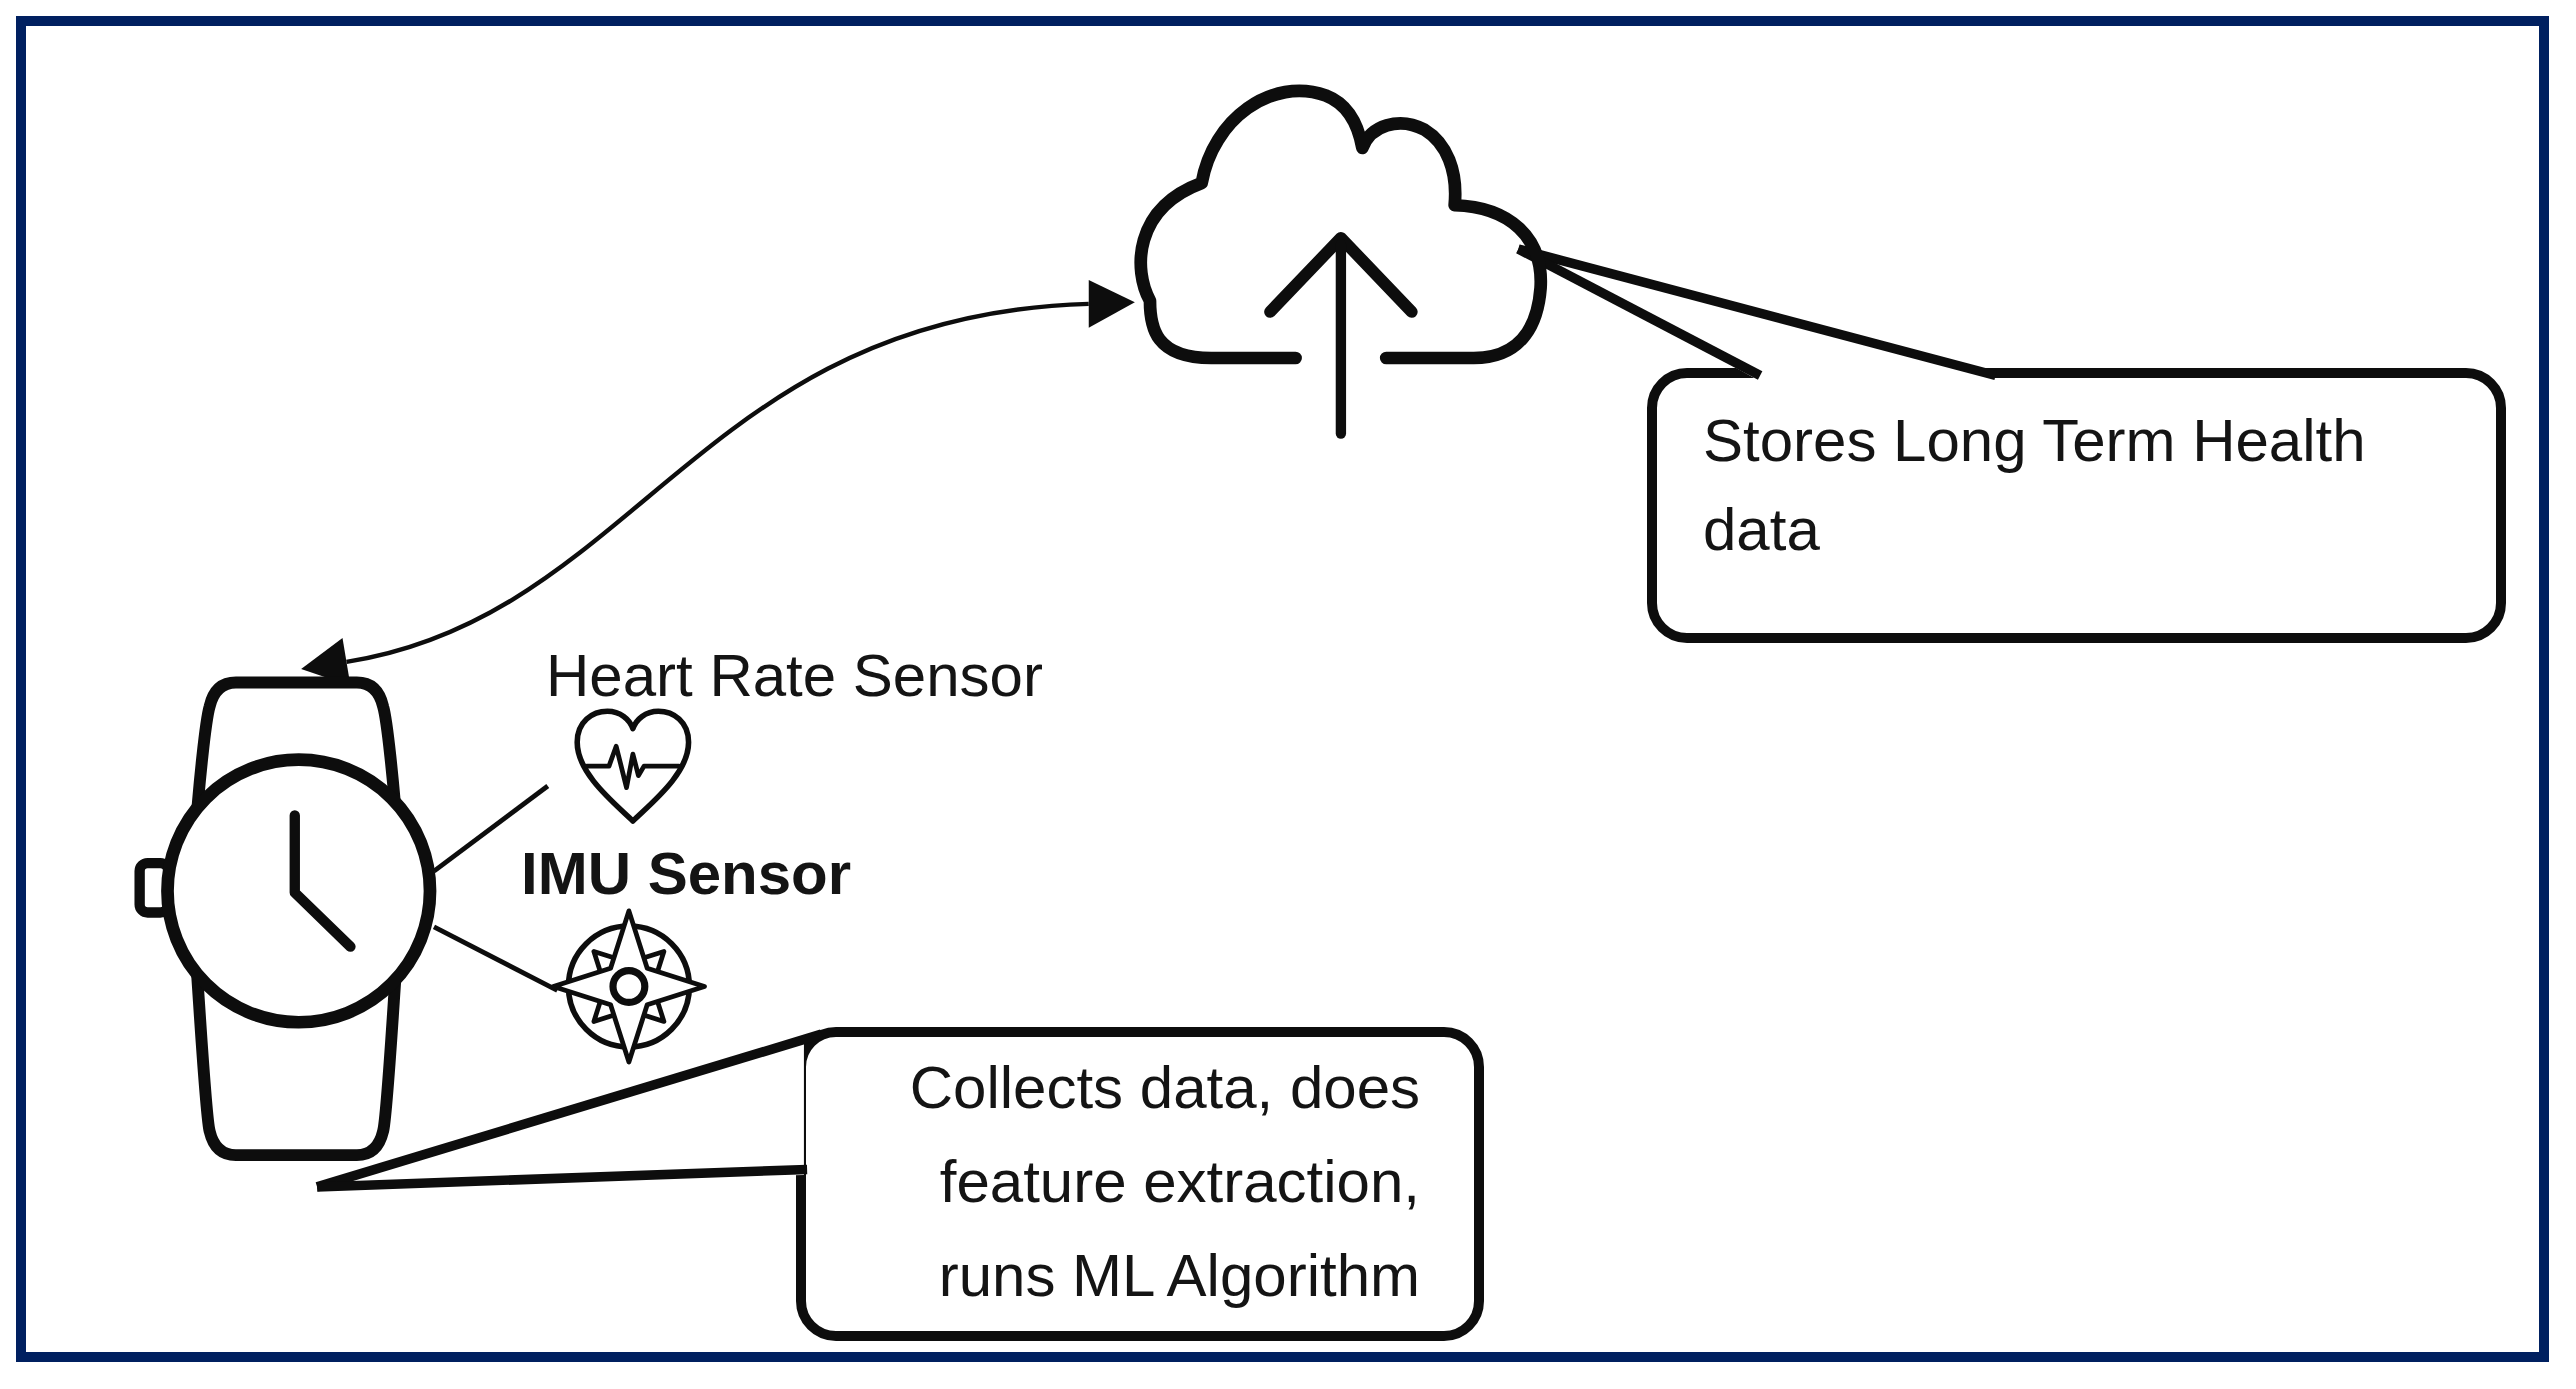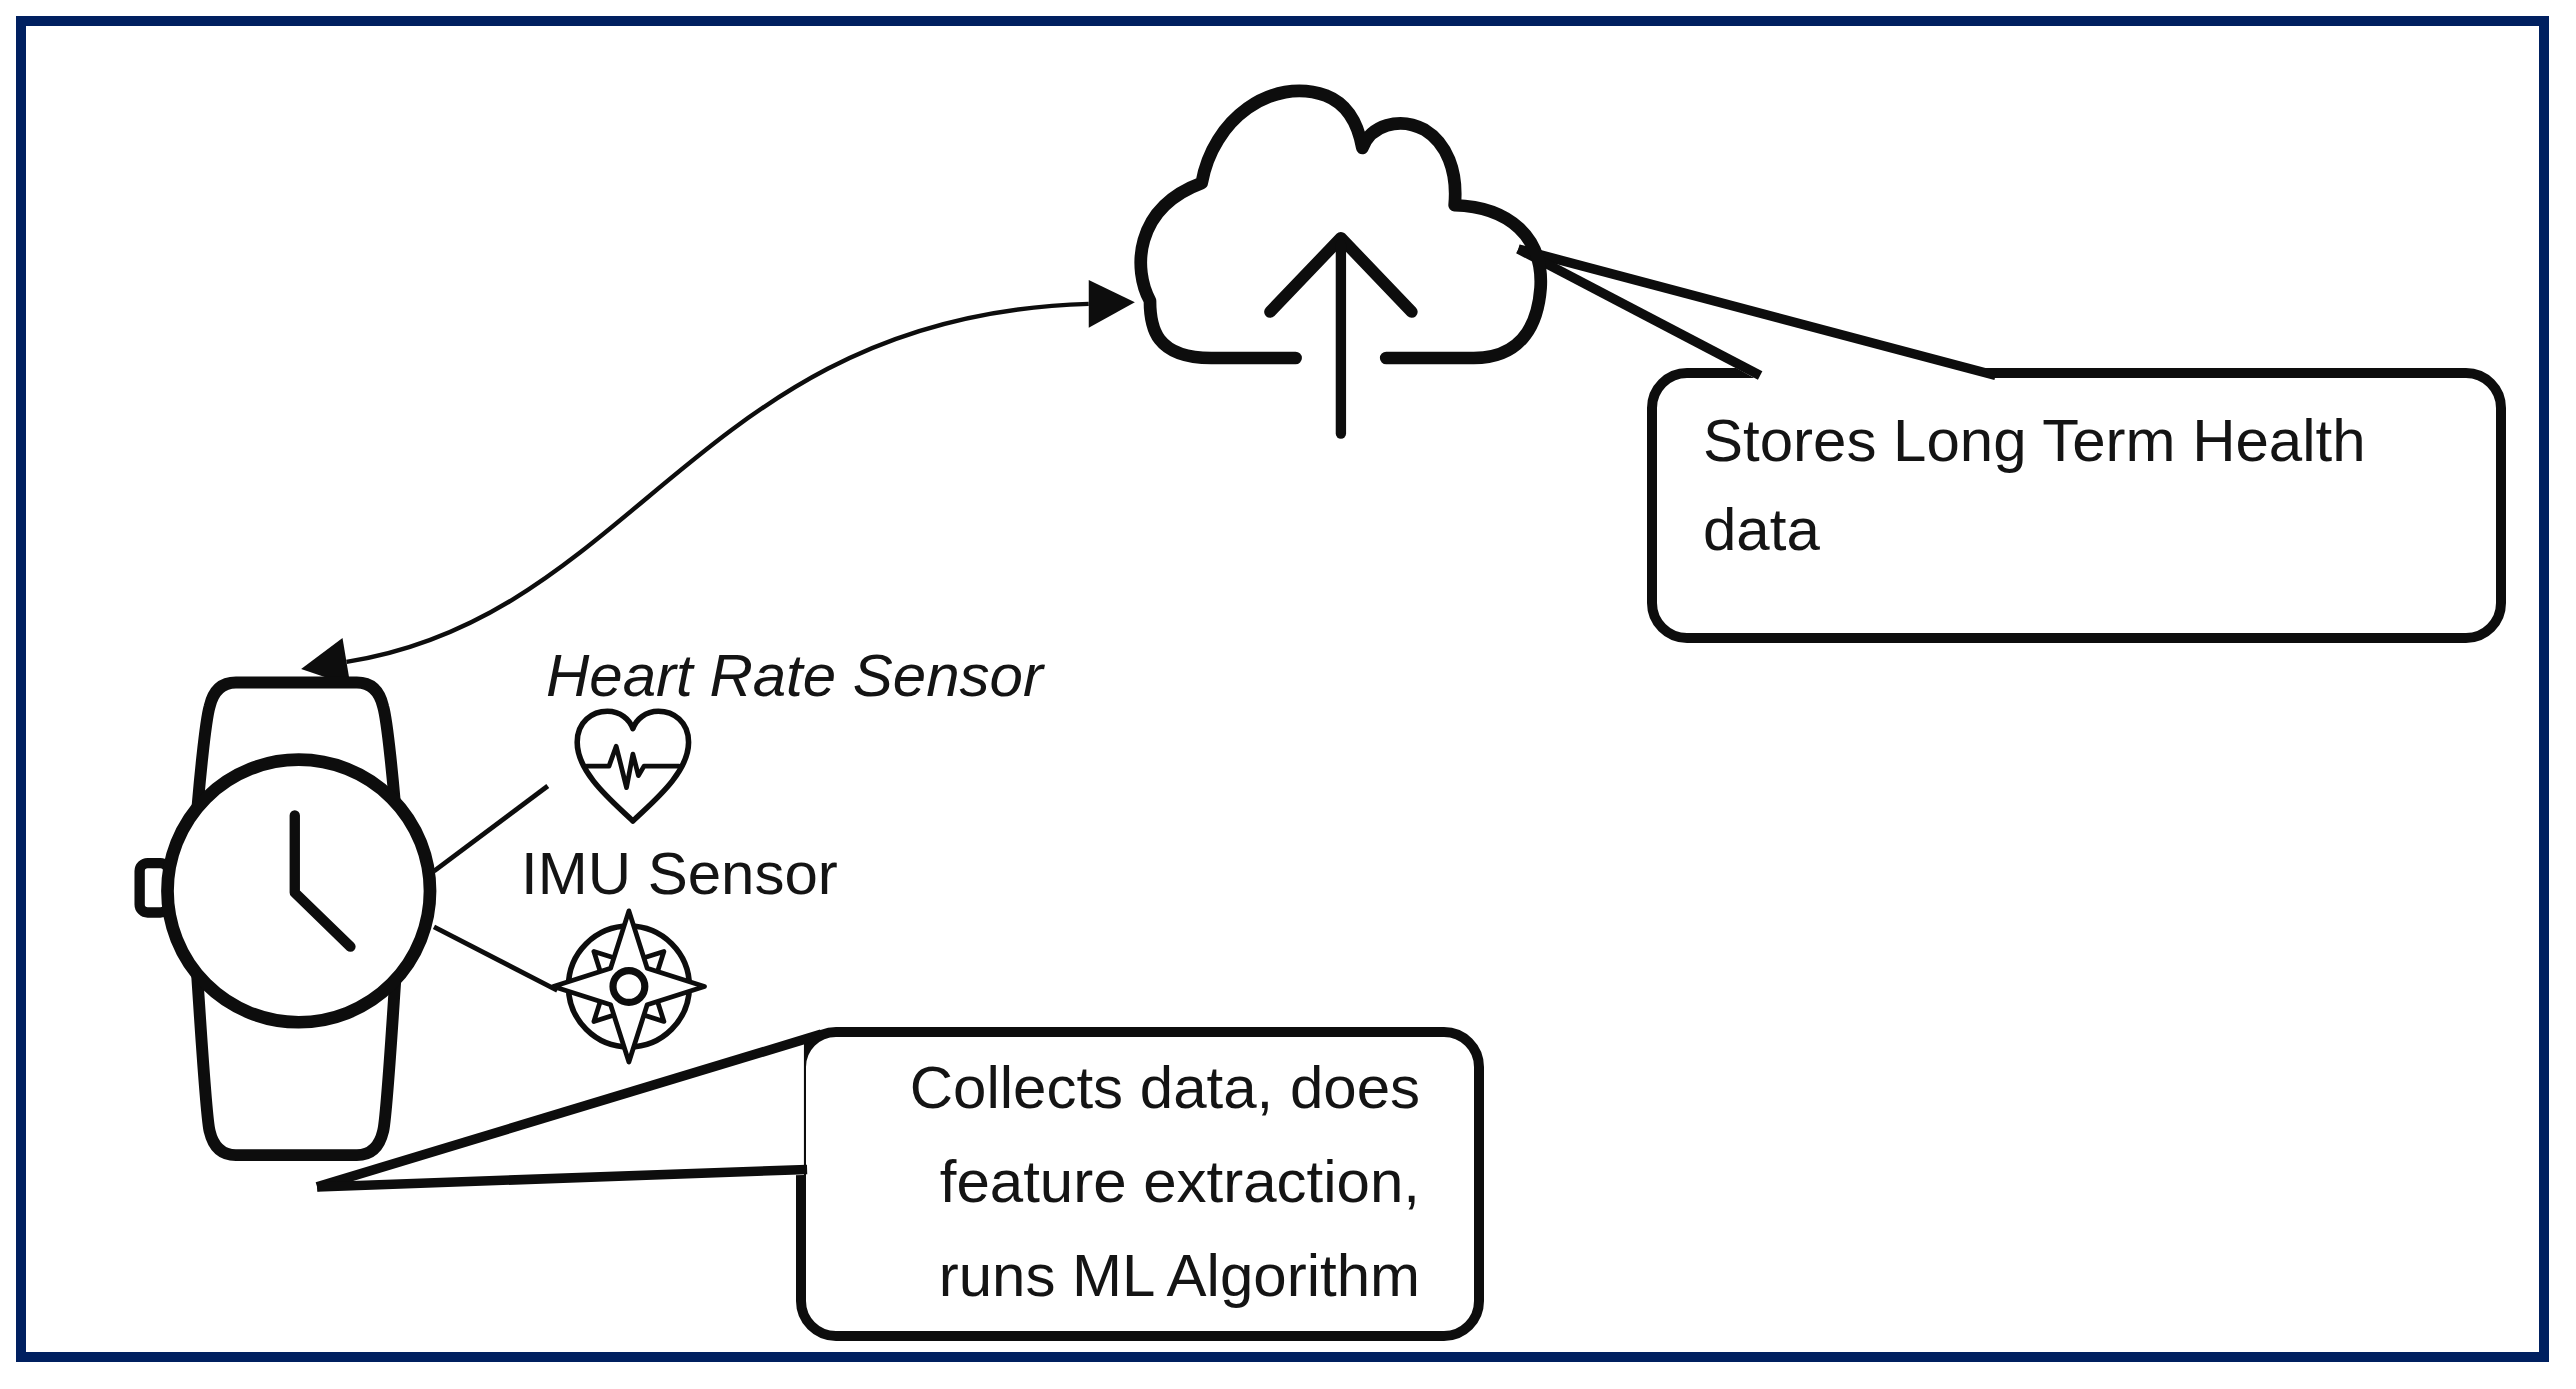--- a/index.html
+++ b/index.html
@@ -40,22 +40,22 @@
   }
   #cloud-callout-text { left: 1703px; top: 396px; width: 716px; line-height: 89px; }
   #watch-callout-text { left: 863px; top: 1041px; width: 557px; line-height: 94px; text-align: right; }
   .diagram-label {
     position: absolute;
     color: #141414;
     font-size: 60px;
     white-space: nowrap;
     z-index: 3;
   }
-  #heart-rate-label { left: 546px; top: 641px; font-style: italic; }
-  #imu-label { left: 521px; top: 839px; }
+  #heart-rate-label { left: 546px; top: 641px; }
+  #imu-label { left: 521px; top: 839px; font-weight: bold; }
   #art {
     position: absolute; left: 0; top: 0;
     width: 2576px; height: 1389px;
     z-index: 5;
     pointer-events: none;
   }
 </style>
 </head>
 <body>
 

